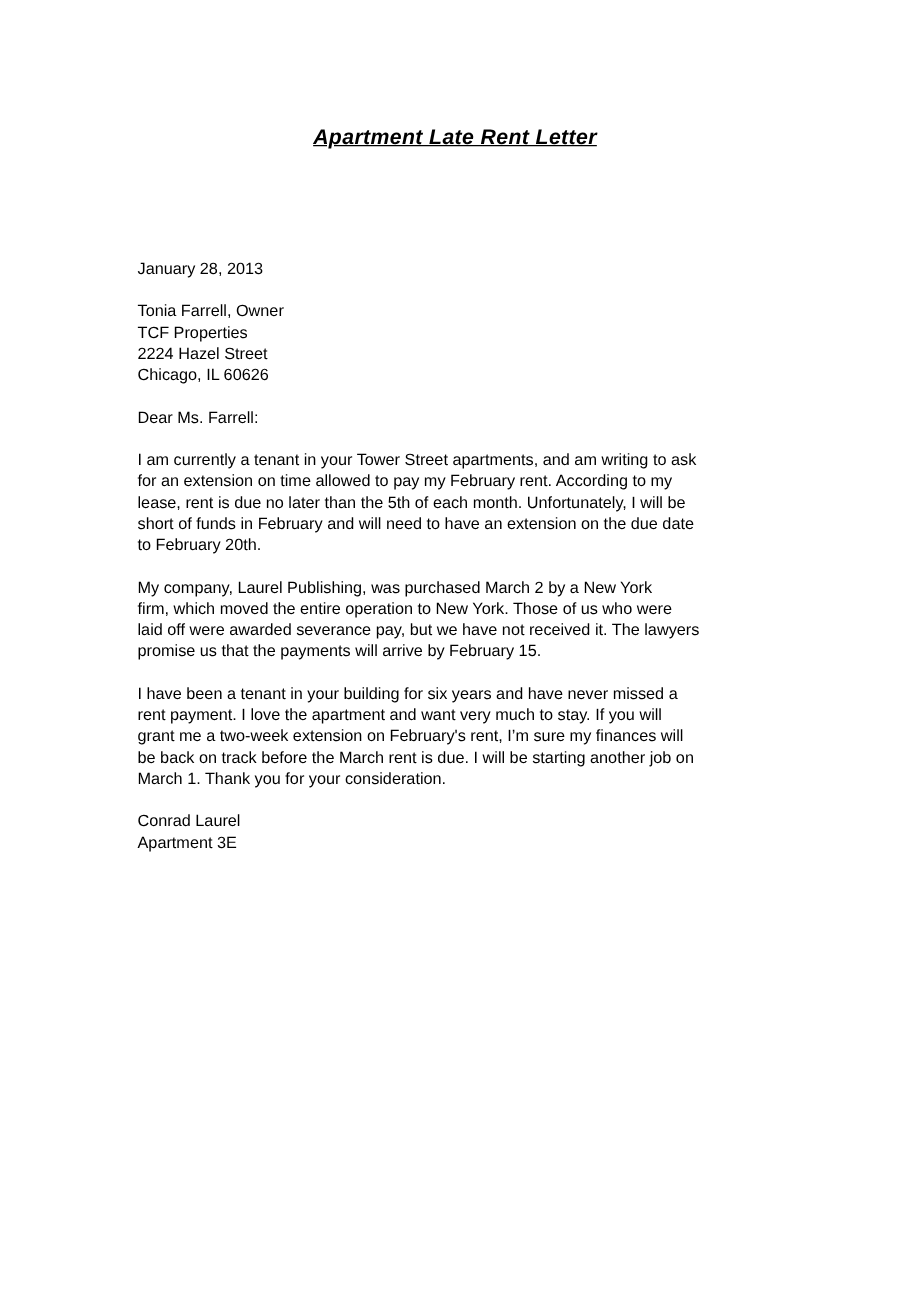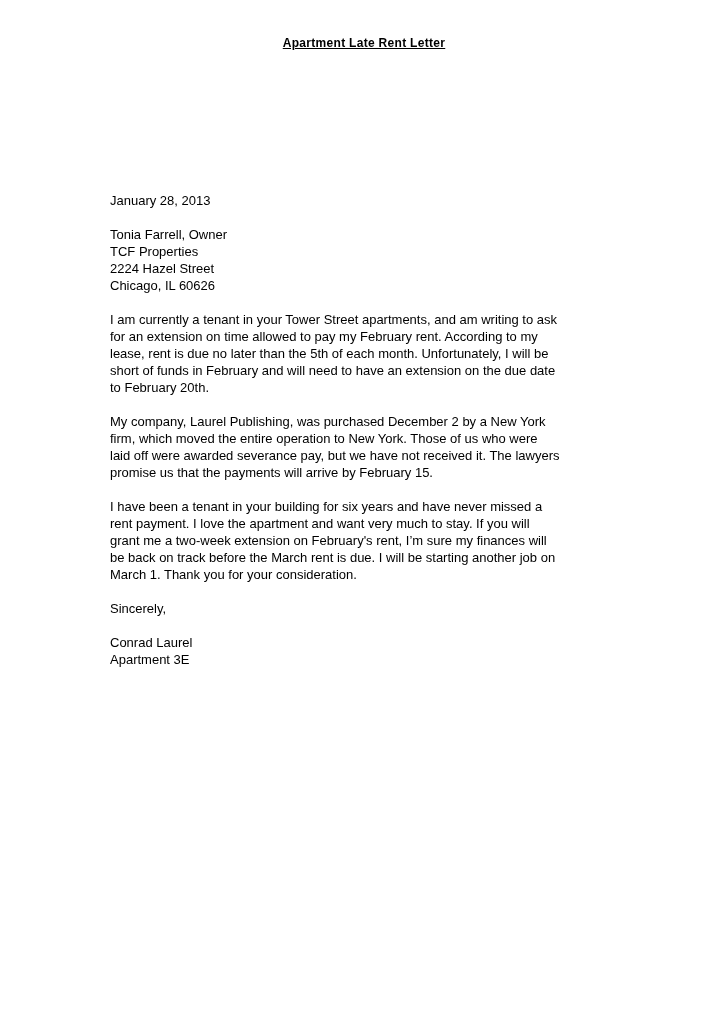--- a/index.html
+++ b/index.html
@@ -11,39 +11,40 @@
     position: relative;
     width: 728px;
     height: 1031px;
     background: #ffffff;
     color: #000000;
     font-family: "Liberation Sans", sans-serif;
     overflow: hidden;
   }
   .doc-title {
     margin: 0;
-    padding-top: 36px;
+    padding-top: 100px;
     text-align: center;
-    font-size: 12px;
+    font-size: 17px;
     font-weight: bold;
     text-decoration: underline;
     letter-spacing: 0.3px;
     color: #000000;
+    font-style: italic;
   }
   .letter-body {
     position: absolute;
     left: 110px;
     top: 192px;
     width: 560px;
     font-size: 13px;
     line-height: 17px;
     color: #000000;
   }
   .block {
-    margin: 0 0 17px 0;
+    margin: 14px 0 17px 0;
     white-space: pre-line; 
   }
   .block:last-child {
     margin-bottom: 0;
   }
 </style>
 </head>
 <body>
 
 <div class="page">
@@ -52,37 +53,37 @@
 
   <div class="letter-body">
 
     <div class="block">January 28, 2013</div>
 
     <div class="block">Tonia Farrell, Owner
 TCF Properties
 2224 Hazel Street
 Chicago, IL 60626</div>
 
+    <div class="block">Dear Ms. Farrell:</div>
 
     <div class="block">I am currently a tenant in your Tower Street apartments, and am writing to ask
 for an extension on time allowed to pay my February rent. According to my
 lease, rent is due no later than the 5th of each month. Unfortunately, I will be
 short of funds in February and will need to have an extension on the due date
 to February 20th.</div>
 
-    <div class="block">My company, Laurel Publishing, was purchased December 2 by a New York
+    <div class="block">My company, Laurel Publishing, was purchased March 2 by a New York
 firm, which moved the entire operation to New York. Those of us who were
 laid off were awarded severance pay, but we have not received it. The lawyers
 promise us that the payments will arrive by February 15.</div>
 
     <div class="block">I have been a tenant in your building for six years and have never missed a
 rent payment. I love the apartment and want very much to stay. If you will
 grant me a two-week extension on February's rent, I’m sure my finances will
 be back on track before the March rent is due. I will be starting another job on
 March 1. Thank you for your consideration.</div>
 
-    <div class="block">Sincerely,</div>
 
     <div class="block">Conrad Laurel
 Apartment 3E</div>
 
   </div>
 </div>
 
 </body></html>

